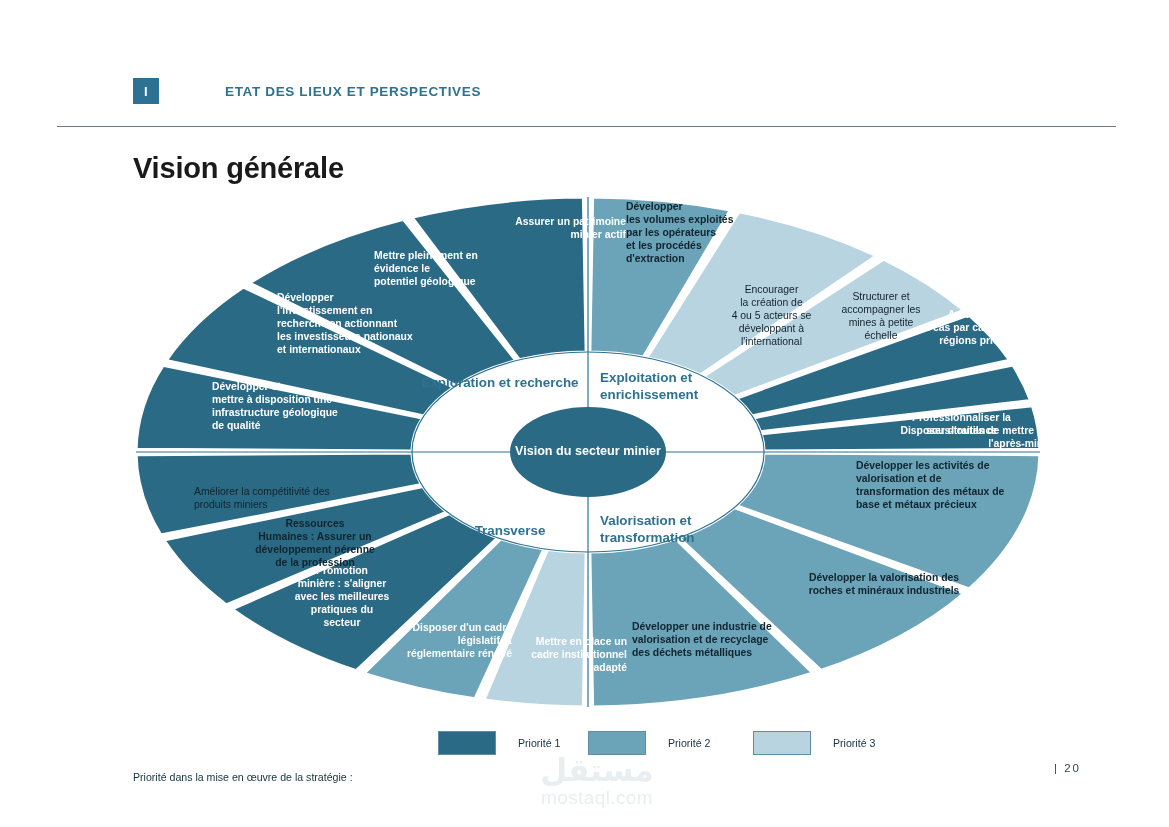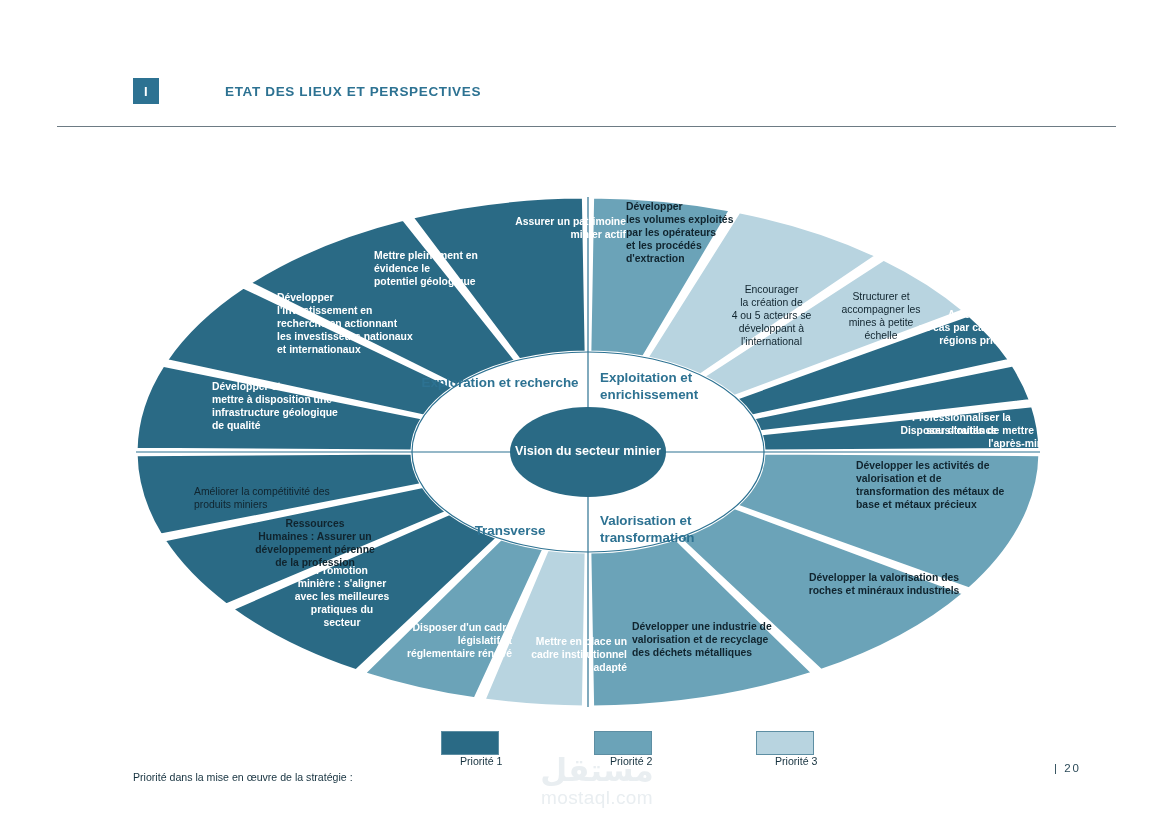--- a/index.html
+++ b/index.html
@@ -57,21 +57,21 @@
     white-space:nowrap;
   }
 
   
   .legend{position:absolute;left:133px;top:731px;width:900px;height:24px;}
   .legend-title{
     position:absolute;left:0;top:12px;font-size:10.6px;color:#16323f;
     white-space:nowrap;
     margin-top:28px;
   }
-  .lg-item{position:absolute;top:0;display:flex;align-items:center;flex-direction:column;}
+  .lg-item{position:absolute;top:0;display:flex;align-items:center;}
   .lg-sw{width:56px;height:22px;border:1px solid #5d8ea3;}
   .lg-lb{margin-left:22px;font-size:10.6px;color:#16323f;white-space:nowrap;}
 
   
   .wm{
     position:absolute;left:492px;top:755px;width:210px;text-align:center;
     color:#e9eef1;pointer-events:none;user-select:none;
   }
   .wm-ar{font-size:31px;line-height:1;font-weight:bold;}
   .wm-en{font-size:19px;line-height:1.25;letter-spacing:.4px;}
@@ -83,20 +83,21 @@
 </head>
 <body>
 
 <div class="slide">
 
   <div class="hdr">
     <div class="hdr-badge">I</div>
     <div class="hdr-text">ETAT DES LIEUX ET PERSPECTIVES</div>
   </div>
   <div class="hdr-rule"></div>
+  <div class="page-title">Vision générale</div>
 
   <div class="diagram">
     <svg id="wheel" width="1169" height="530" viewBox="0 0 1169 530">
         <path d="M 136.02276120334602 263.4409539401196 A 452 255 0 0 1 162.93486879859267 179.2888191543847 L 422.48791351449626 231.99561535466066 A 176 100 0 0 0 412.0088627694445 264.9964525255371 Z" fill="#2a6a85" stroke="#ffffff" stroke-width="3.2"></path>
         <path d="M 166.1052320080541 174.49342415025131 A 452 255 0 0 1 243.44792322436126 100.95291984471186 L 453.8381293970964 201.27565484106347 A 176 100 0 0 0 423.7223912243751 230.1150682942162 Z" fill="#2a6a85" stroke="#ffffff" stroke-width="3.2"></path>
         <path d="M 249.38886509886993 97.08492390369662 A 452 255 0 0 1 403.45099852278025 33.22315473575341 L 516.1402118141799 174.7149626414719 A 176 100 0 0 0 456.151416498675 199.75879368772416 Z" fill="#2a6a85" stroke="#ffffff" stroke-width="3.2"></path>
         <path d="M 411.76919536534535 31.180458639434278 A 452 255 0 0 1 583.4639654154271 11.012840944365564 L 586.2337564449451 166.00503566445707 A 176 100 0 0 0 519.3791557174796 173.91390534879775 Z" fill="#2a6a85" stroke="#ffffff" stroke-width="3.2"></path>
         <path d="M 592.5360345845723 11.012840944365564 A 452 255 0 0 1 730.466509810833 23.997827655605306 L 643.4736852360766 171.09718731592363 A 176 100 0 0 0 589.7662435550546 166.00503566445707 Z" fill="#6ba3b8" stroke="#ffffff" stroke-width="3.2"></path>
         <path d="M 739.0470292489109 25.659669450232343 A 452 255 0 0 1 876.6511692404796 69.76945181096366 L 700.3951455449655 189.04684384743672 A 176 100 0 0 0 646.8147724509033 171.74888998048328 Z" fill="#b8d4e0" stroke="#ffffff" stroke-width="3.2"></path>
         <path d="M 883.5739206890605 73.07727084726719 A 452 255 0 0 1 963.8992174970051 124.39289543198873 L 734.3678369014888 210.46780213019167 A 176 100 0 0 0 703.0907301798112 190.34402778324204 Z" fill="#b8d4e0" stroke="#ffffff" stroke-width="3.2"></path>
@@ -190,21 +191,21 @@
       </div>
   </div>
 
   <div class="legend">
     <div class="legend-title">Priorité dans la mise en œuvre de la stratégie :</div>
     <div id="legend-items">
         <div class="lg-item" style="left: 305px;">
           <div class="lg-sw" style="background: rgb(42, 106, 133);"></div>
           <div class="lg-lb">Priorité 1</div>
         </div>
-        <div class="lg-item" style="left: 455px; align-items: flex-end;">
+        <div class="lg-item" style="left: 455px;">
           <div class="lg-sw" style="background: rgb(107, 163, 184);"></div>
           <div class="lg-lb">Priorité 2</div>
         </div>
         <div class="lg-item" style="left: 620px;">
           <div class="lg-sw" style="background: rgb(184, 212, 224);"></div>
           <div class="lg-lb">Priorité 3</div>
         </div>
       </div>
   </div>
 

